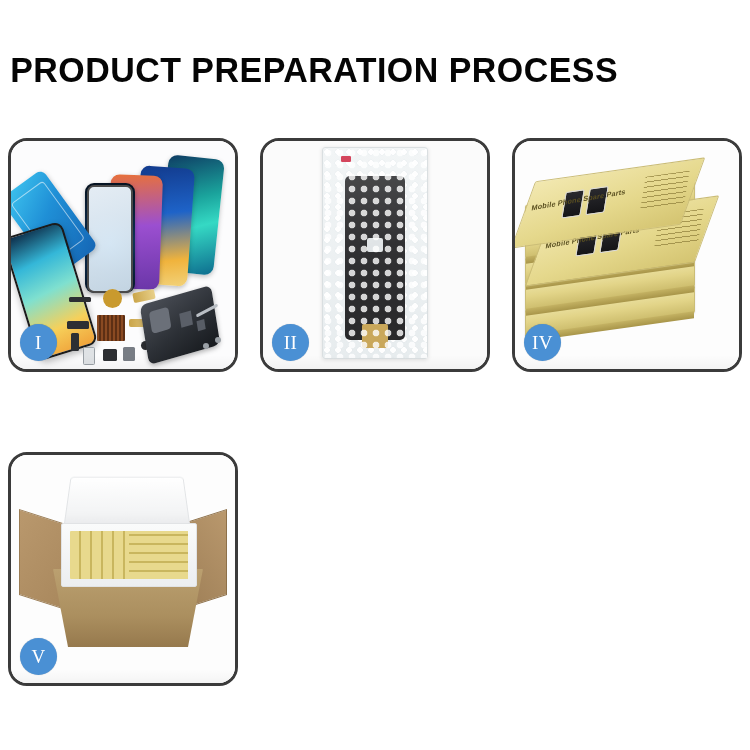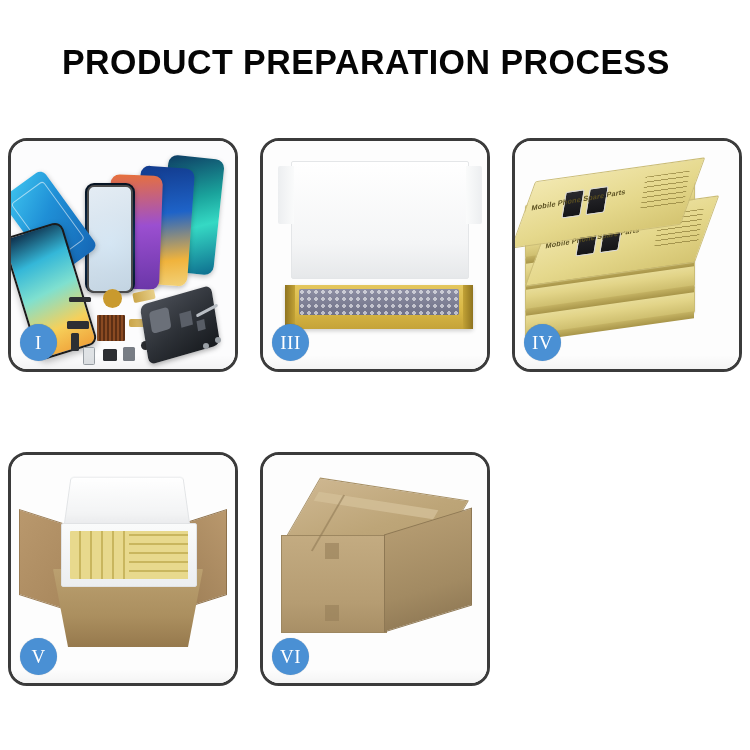--- a/index.html
+++ b/index.html
@@ -11,24 +11,24 @@
     width: 750px;
     height: 750px;
     position: relative;
     overflow: hidden;
     font-family: "Liberation Sans", sans-serif;
   }
 
   
   #header {
     position: absolute;
-    top: 8px; left: 0;
+    top: 16px; left: 0;
     width: 680px;
     height: 130px;
-    text-align: right;
+    text-align: left;
   }
   #page-title {
     margin: 0;
     padding-top: 34px;
     font-family: "Liberation Sans", sans-serif;
     font-size: 35px;
     font-weight: bold;
     letter-spacing: 0.5px;
     color: #050505;
     line-height: 40px;
@@ -399,33 +399,35 @@
       <div class="part" style="left:130px;top:200px;width:9px;height:9px;border-radius:50%;"></div>
       <div class="phone-back"></div>
       <div class="part" style="right:16px;top:168px;width:24px;height:3px;background:#b9bec4;transform:rotate(-28deg);"></div>
       <div class="part" style="right:14px;bottom:26px;width:6px;height:6px;border-radius:50%;background:#9aa0a6;"></div>
       <div class="part" style="right:26px;bottom:20px;width:6px;height:6px;border-radius:50%;background:#9aa0a6;"></div>
       <div class="panel-shadow"></div>
     </div>
     <div class="badge">I</div>
   </div>
 
-
   <div class="panel">
-    <div class="panel-scene p3-bg">
-      <div class="b3-lid"></div>
-      <div class="b3-tray">
-        <div class="b3-side-l"></div>
-        <div class="b3-side-r"></div>
-        <div class="b3-fill"></div>
+    <div class="panel-scene p2-bg">
+      <div class="bubblebag">
+        <div class="lcd">
+          <div class="lcd-ic"></div>
+          <div class="lcd-flex"></div>
+        </div>
+        <div class="bag-label"></div>
+        <div class="bag-overlay"></div>
       </div>
       <div class="panel-shadow"></div>
     </div>
-    <div class="badge">III</div>
+    <div class="badge">II</div>
   </div>
+
 
   <div class="panel">
     <div class="panel-scene p4-bg">
       <div class="stack">
         <div class="sbox" style="left:4px;top:132px;">
             <div class="edge"></div>
           </div>
         <div class="sbox" style="left:4px;top:106px;">
             <div class="edge"></div>
           </div>
@@ -466,29 +468,14 @@
       <div class="c5-body"></div>
       <div class="c5-foam-box">
         <div class="c5-inner"></div>
         <div class="c5-inner2"></div>
       </div>
       <div class="panel-shadow"></div>
     </div>
     <div class="badge">V</div>
   </div>
 
-  <div class="panel">
-    <div class="panel-scene p6-bg">
-      <div class="c6">
-        <div class="c6-top"></div>
-        <div class="c6-front"></div>
-        <div class="c6-side"></div>
-        <div class="c6-tape" style="left:30px;top:12px;width:130px;height:9px;transform:skewX(-30deg) skewY(8deg);"></div>
-        <div class="c6-seam" style="left:46px;top:6px;width:2px;height:56px;transform:skewX(-30deg) skewY(8deg);"></div>
-        <div class="c6-seam" style="left:44px;top:54px;width:14px;height:16px;background:rgba(150,126,88,0.6);"></div>
-        <div class="c6-seam" style="left:44px;top:116px;width:14px;height:16px;background:rgba(150,126,88,0.6);"></div>
-      </div>
-      <div class="panel-shadow"></div>
-    </div>
-    <div class="badge">VI</div>
-  </div>
 
 </div>
 
 </body></html>

